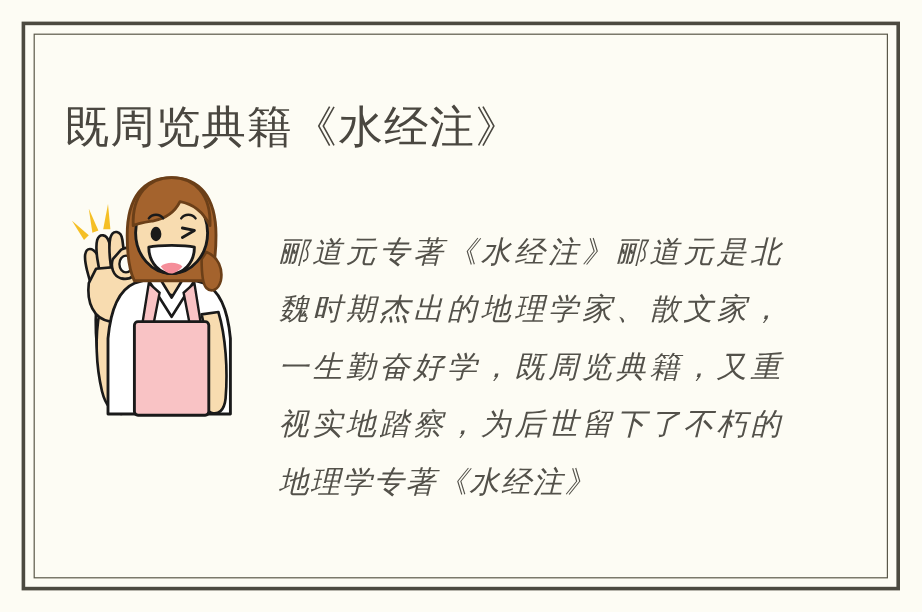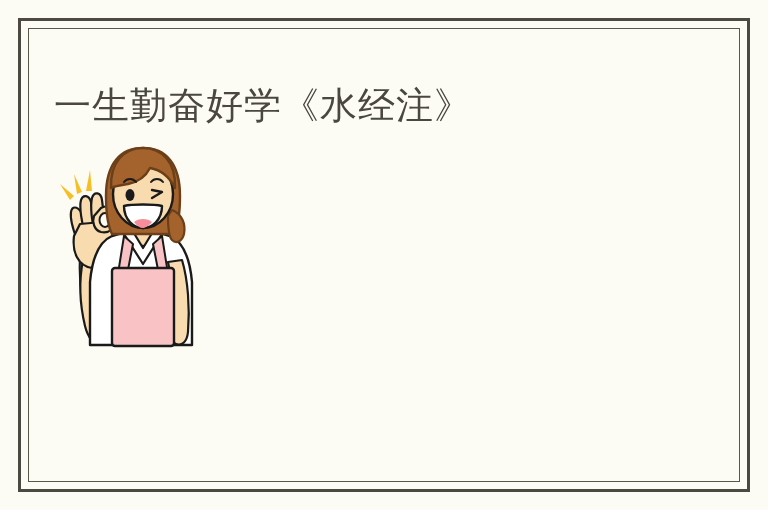--- a/index.html
+++ b/index.html
@@ -99,21 +99,21 @@
   }
 </style>
 </head>
 <body>
 
 <div class="page">
 
   <div class="frame-outer"></div>
   <div class="frame-inner"></div>
 
-  <h1 class="title">一生勤奋好学《水经注》</h1>
+  <h1 class="title">既周览典籍《水经注》</h1>
 
   <div class="content">
 
     <div class="illustration">
       <svg viewBox="0 0 160 210" xmlns="http://www.w3.org/2000/svg">
 
         <g fill="#f5bf25">
           <path d="M6 44 L20 56 L16 60 Z"></path>
           <path d="M20 34 L28 52 L23 54 Z"></path>
           <path d="M36 30 L38 51 L32 51 Z"></path>
@@ -159,15 +159,16 @@
 
         <ellipse cx="76" cy="55" rx="4.5" ry="6" fill="#1a1a1a"></ellipse>
 
         <path d="M98 58 L108 52 L98 50" fill="none" stroke="#1a1a1a" stroke-width="2.4" stroke-linecap="round" stroke-linejoin="round"></path>
 
         <path d="M70 66 C78 64 100 64 108 66 C108 80 98 88 89 88 C80 88 70 80 70 66 Z" fill="#ffffff" stroke="#1a1a1a" stroke-width="2.4" stroke-linejoin="round"></path>
         <path d="M80 82 C84 78 94 78 98 82 C95 86 90 88 89 88 C86 88 83 86 80 82 Z" fill="#f58e9a"></path>
       </svg>
     </div>
 
+    <p class="body-text">郦道元专著《水经注》郦道元是北魏时期杰出的地理学家、散文家，一生勤奋好学，既周览典籍，又重视实地踏察，为后世留下了不朽的地理学专著《水经注》</p>
 
   </div>
 </div>
 
 </body></html>

